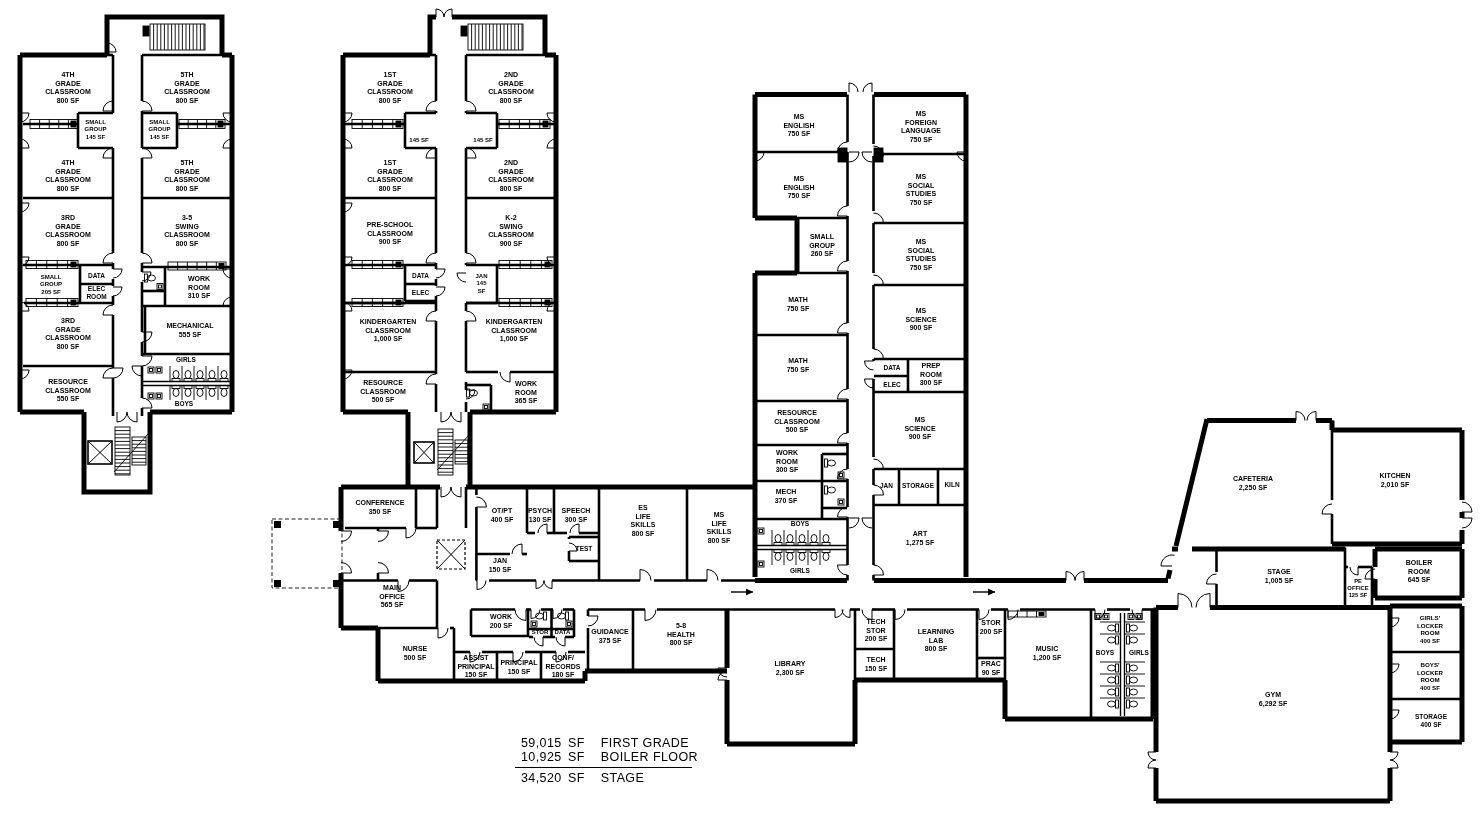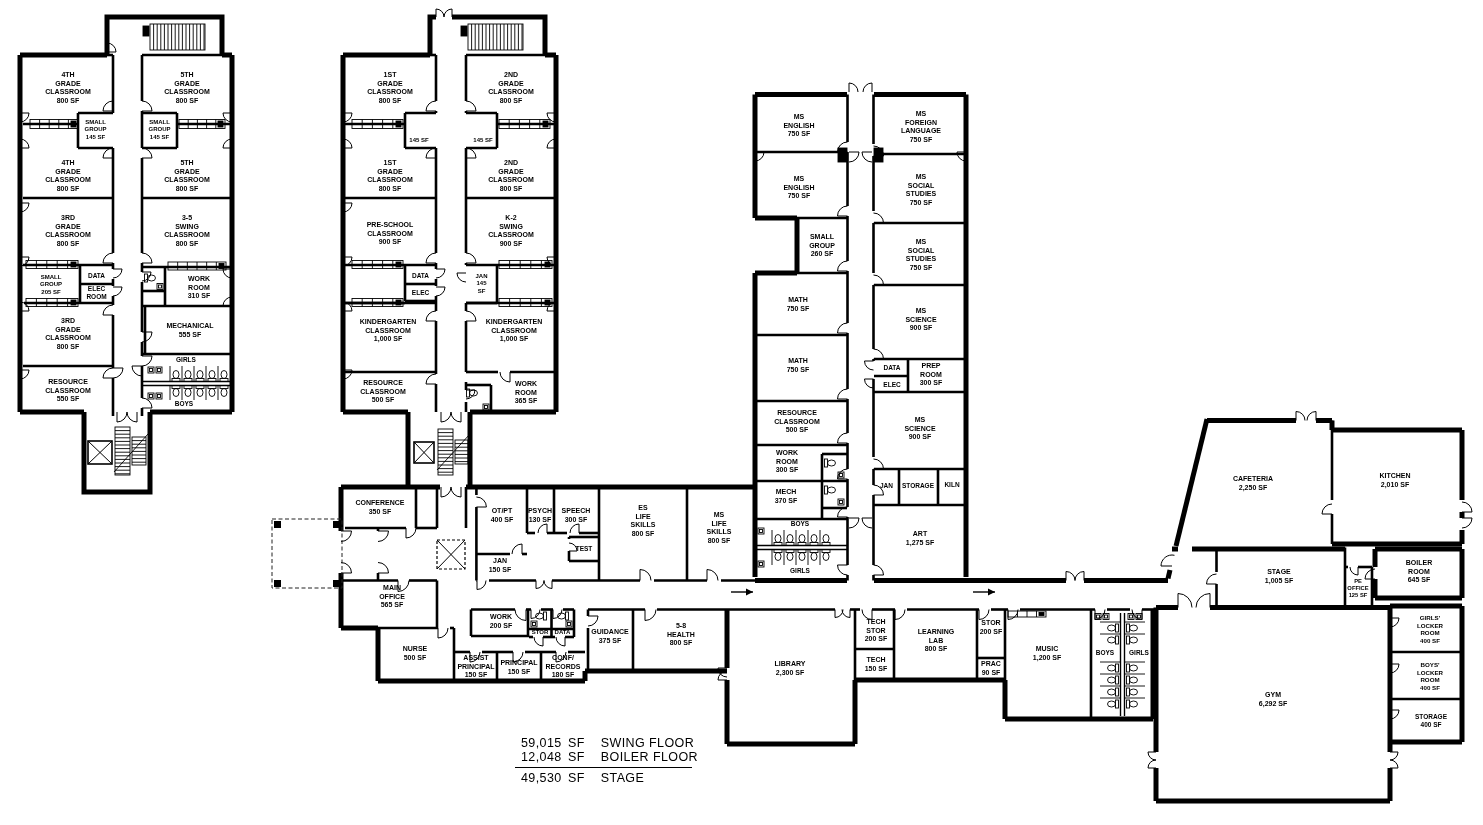--- a/index.html
+++ b/index.html
@@ -1076,27 +1076,27 @@
       <div class="room-label" style="left: 1431px; top: 721px; font-size: 6.5px;">STORAGE
 400 SF</div>
       <div class="room-label" style="left: 1273px; top: 700px;">GYM
 6,292 SF</div>
     </div>
 
   <div id="summary" style="left:521px;top:737px;">
     <div class="sumrow">
       <span class="num">59,015</span>
       <span class="sf">SF</span>
-      <span class="lbl">SWING FLOOR</span>
+      <span class="lbl">FIRST GRADE</span>
     </div>
     <div class="sumrow">
-      <span class="num">12,048</span>
+      <span class="num">10,925</span>
       <span class="sf">SF</span>
       <span class="lbl">BOILER FLOOR</span>
     </div>
     <div id="sumrule"></div>
     <div class="sumrow">
-      <span class="num">49,530</span>
+      <span class="num">34,520</span>
       <span class="sf">SF</span>
       <span class="lbl">STAGE</span>
     </div>
   </div>
 </div>
 
 </body></html>

